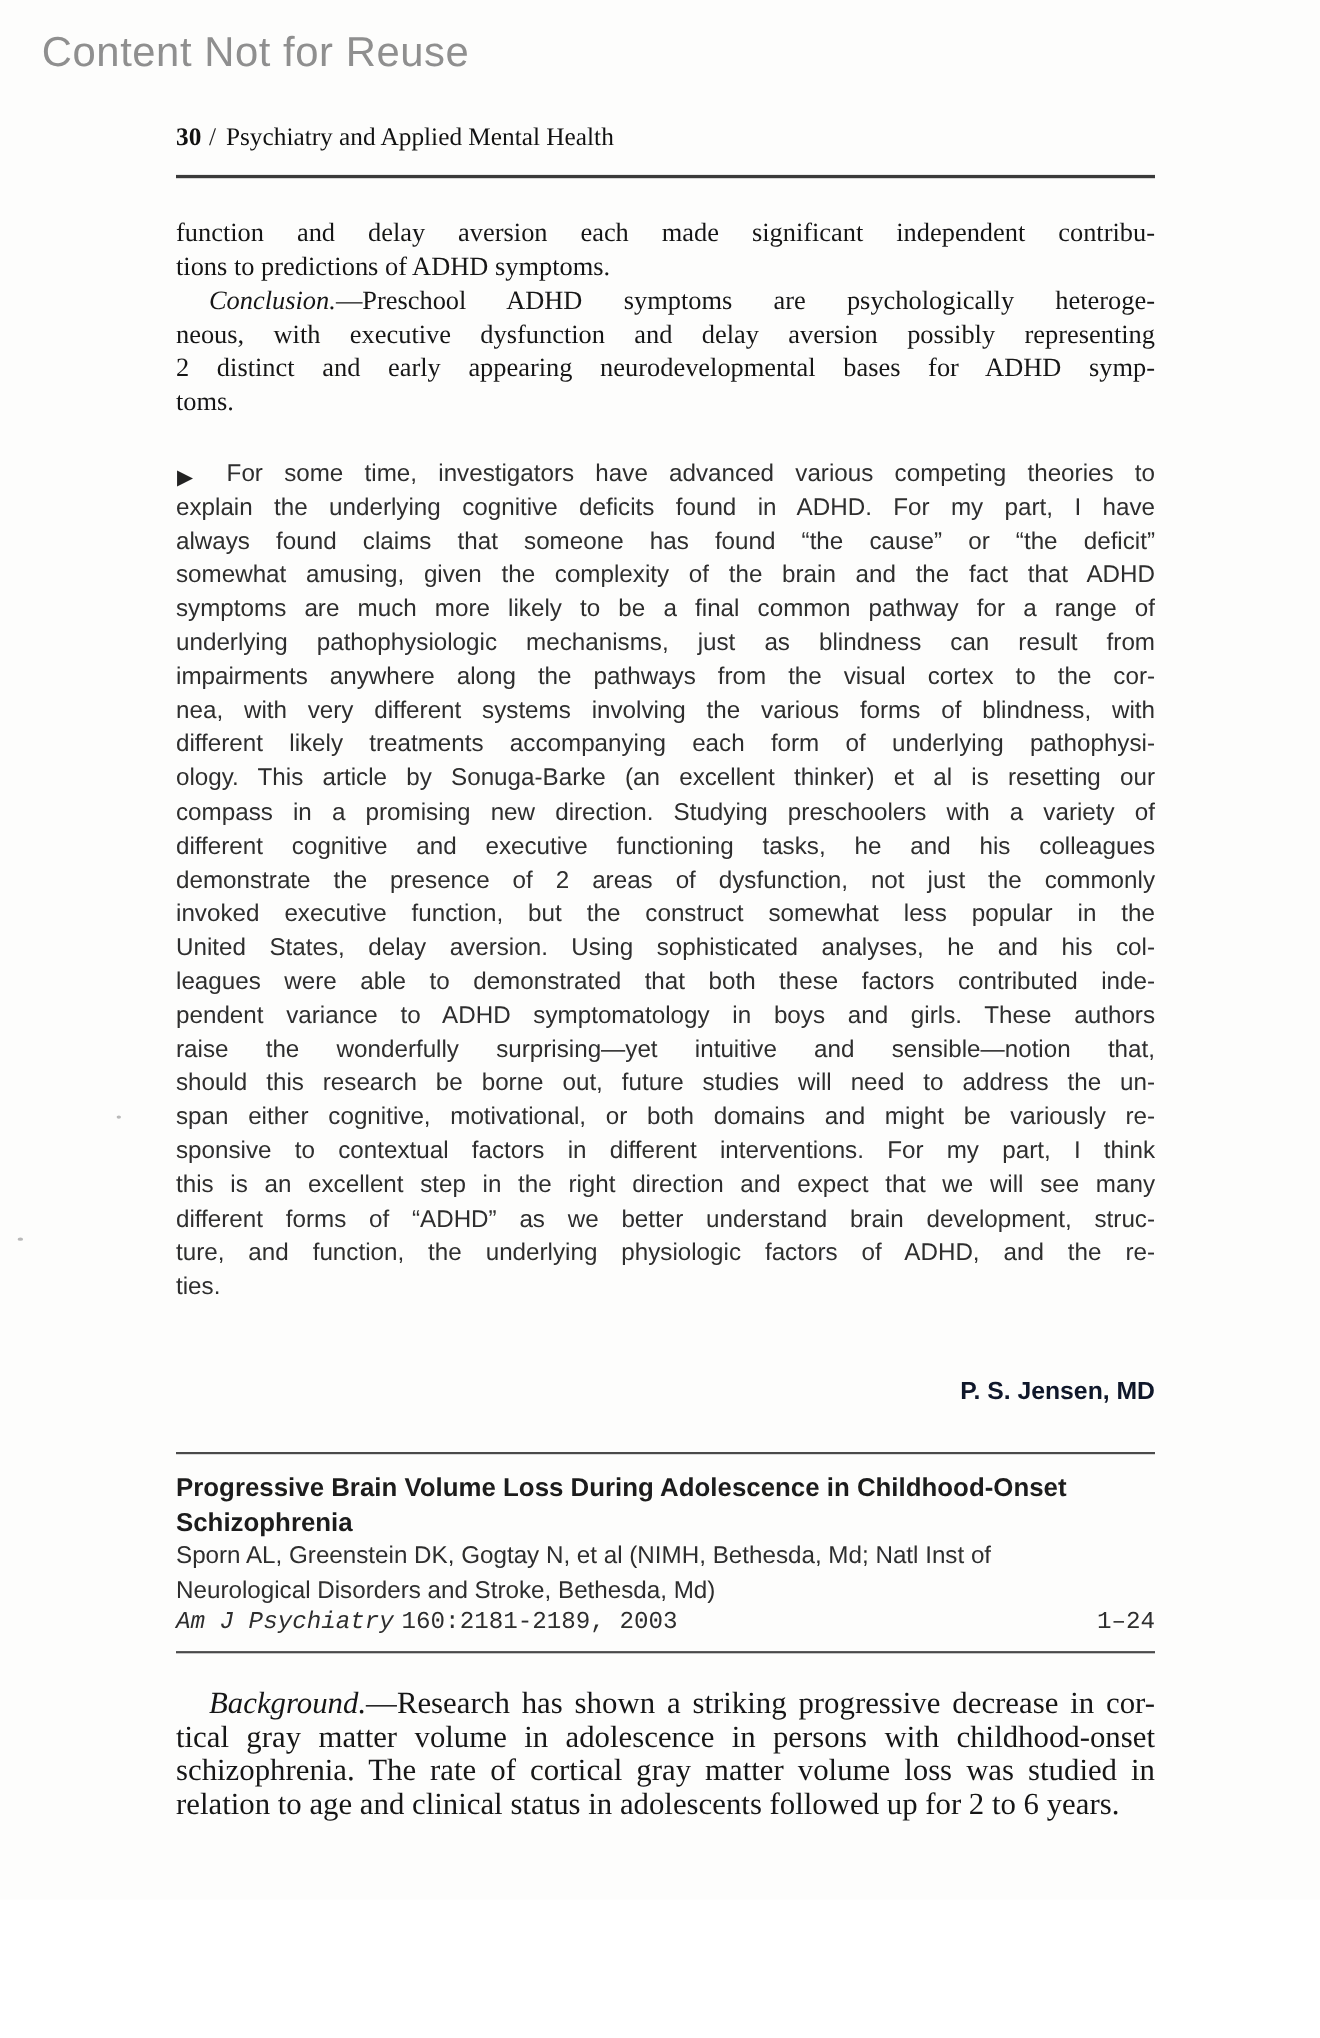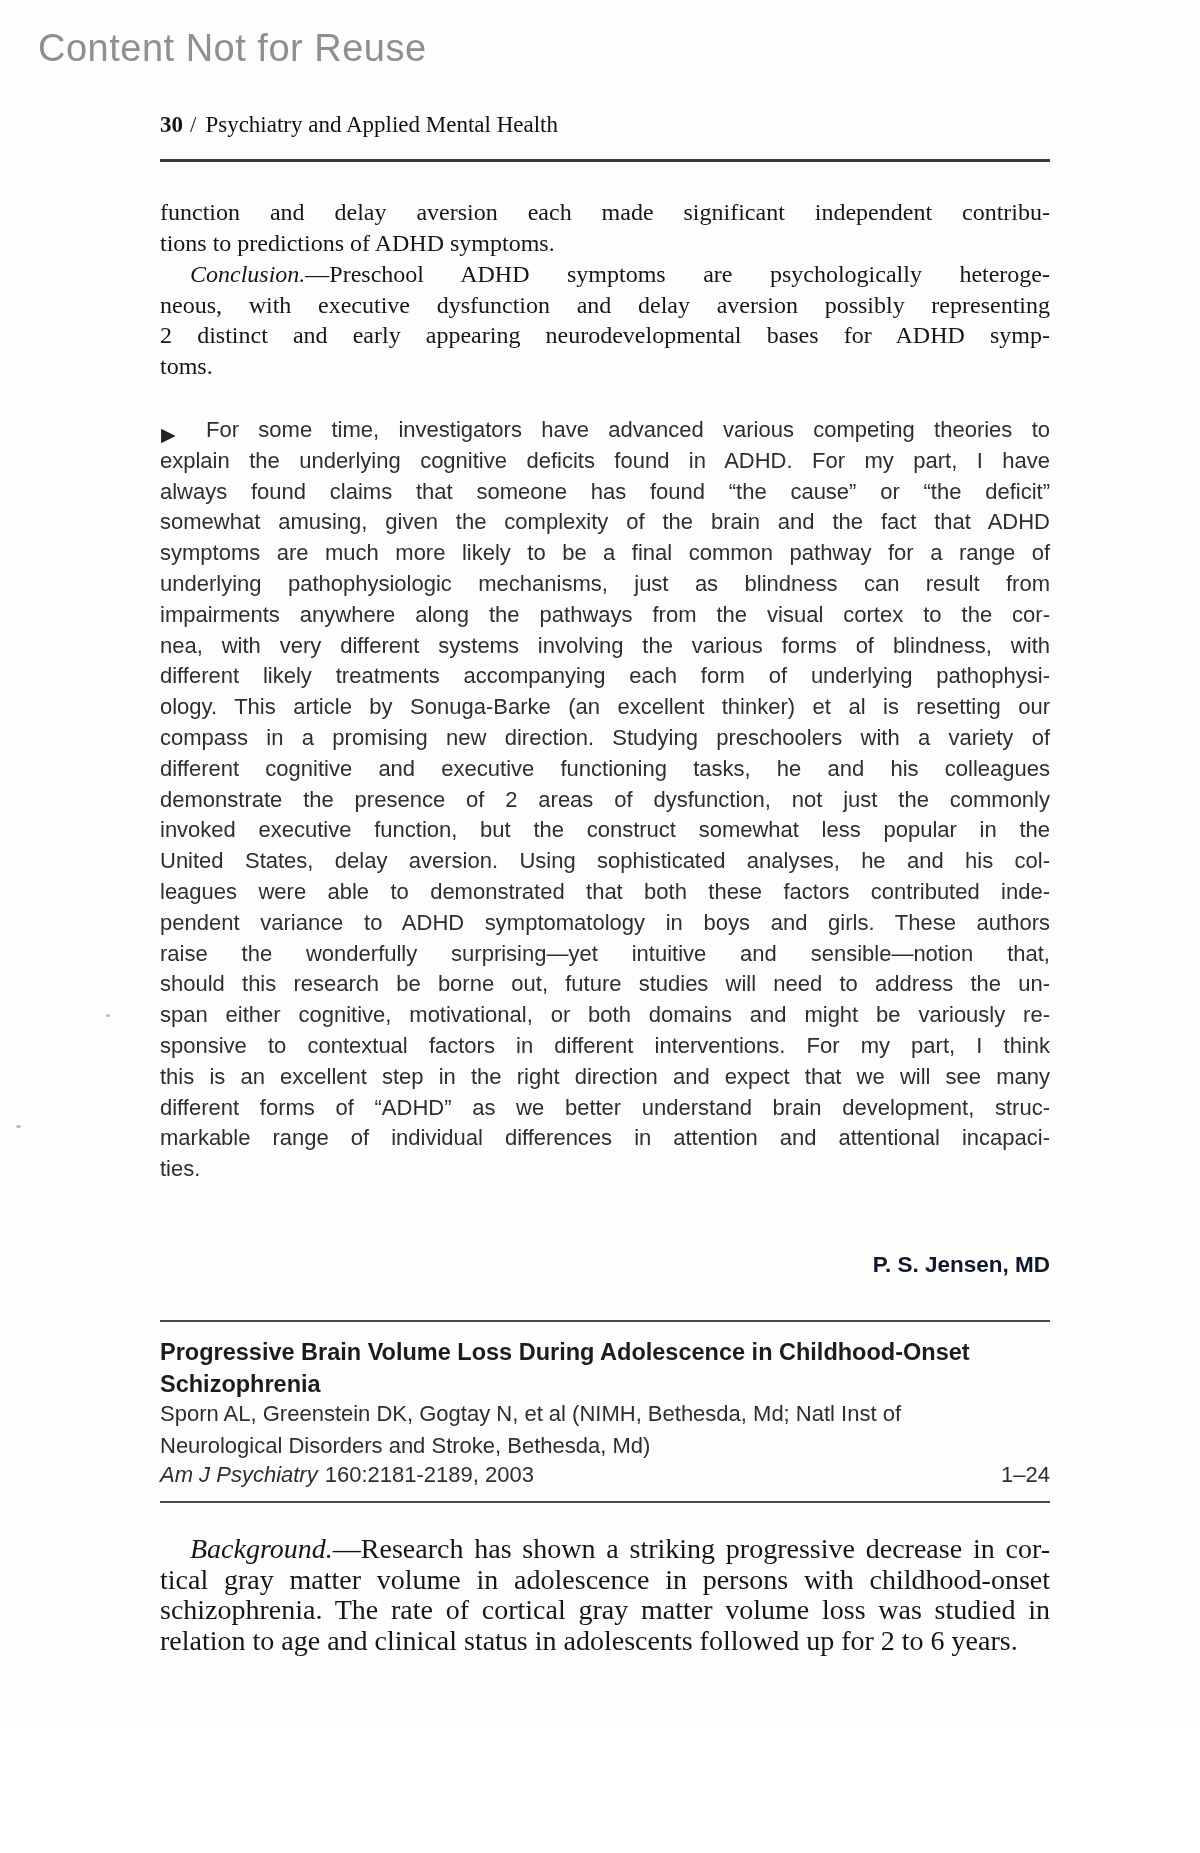--- a/index.html
+++ b/index.html
@@ -33,21 +33,21 @@
   .tl { text-align:justify; text-align-last:justify; }
   .tl-last { text-align-last:left; }
   .left-lines .tl { text-align:left; text-align-last:left; }
   .fl-indent { text-indent:30px; }
   .fl-marker { text-indent:46px; }
 
   .signature { top:1252px; text-align:right; font-weight:bold; font-size:22.5px; color:#0f172a; font-family:Liberation Sans, sans-serif; }
 
   .cit-title { top:1336px; font-weight:bold; font-size:23.5px; line-height:32px; color:#1c1c1c; }
   .cit-authors { top:1398px; line-height:32px; }
-  .cit-journal { top:1460px; display:flex; justify-content:space-between; align-items:baseline; }
+  .cit-journal { top:1460px; display:flex; justify-content:space-between; align-items:baseline;font-family:Liberation Mono, monospace; }
   .cit-journal .jr-rest { margin-left:7px; }
 
   .background-para { top:1534px; font-size:28px; line-height:30.5px; }
 
   .speck { position:absolute; background:#b9b9b9; border-radius:50%; }
   .speck-1 { left:106px; top:1014px; width:4px; height:3px; }
   .speck-2 { left:16px; top:1125px; width:5px; height:3px; }
 </style>
 </head>
 <body>
@@ -92,21 +92,21 @@
         <div class="tl">invoked executive function, but the construct somewhat less popular in the</div>
         <div class="tl">United States, delay aversion. Using sophisticated analyses, he and his col-</div>
         <div class="tl">leagues were able to demonstrated that both these factors contributed inde-</div>
         <div class="tl">pendent variance to ADHD symptomatology in boys and girls. These authors</div>
         <div class="tl">raise the wonderfully surprising—yet intuitive and sensible—notion that,</div>
         <div class="tl">should this research be borne out, future studies will need to address the un-</div>
         <div class="tl">span either cognitive, motivational, or both domains and might be variously re-</div>
         <div class="tl">sponsive to contextual factors in different interventions. For my part, I think</div>
         <div class="tl">this is an excellent step in the right direction and expect that we will see many</div>
         <div class="tl">different forms of “ADHD” as we better understand brain development, struc-</div>
-        <div class="tl">markable range of individual differences in attention and attentional incapaci-</div>
+        <div class="tl">ture, and function, the underlying physiologic factors of ADHD, and the re-</div>
         <div class="tl tl-last">ties.</div>
       </div>
   </div>
 
   <div class="col signature">P. S. Jensen, MD</div>
 
   <div class="col rule rule-1"></div>
 
   <div class="col sans cit-title left-lines">
       <div class="tl">Progressive Brain Volume Loss During Adolescence in Childhood-Onset</div>

